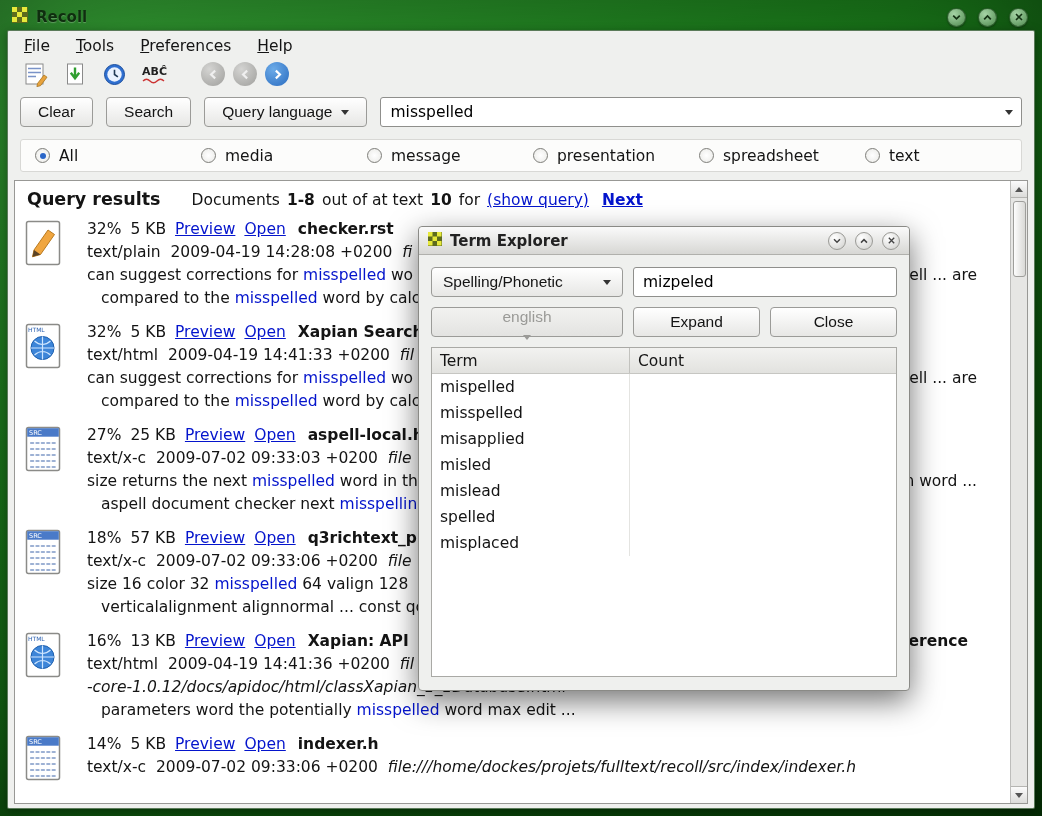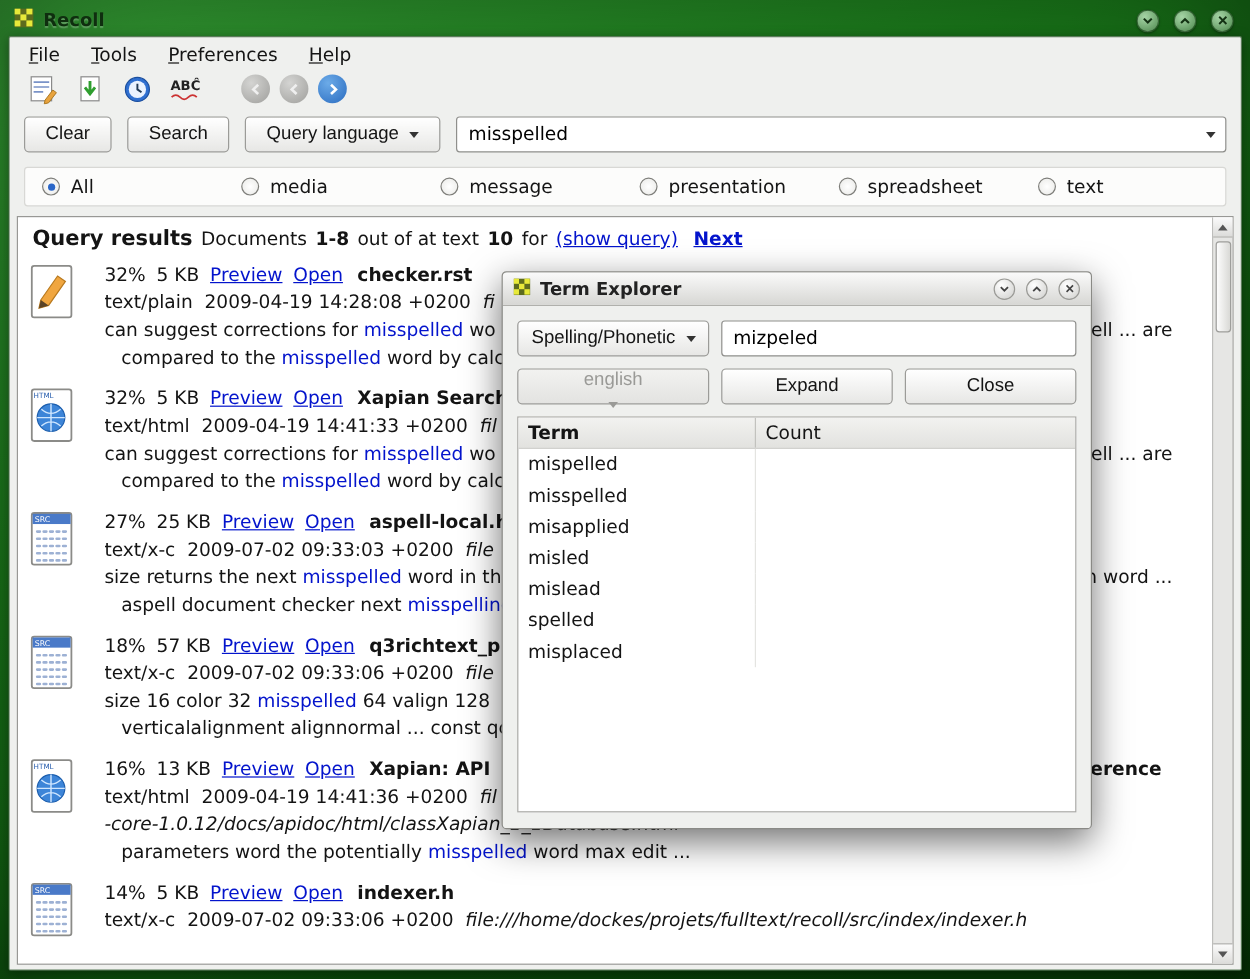--- a/index.html
+++ b/index.html
@@ -41,21 +41,21 @@
   .filter-strip{margin:4px 12px 6px;background:#fcfcfb;border:1px solid #d8d8d5;border-radius:3px;
     height:33px;display:flex;align-items:center;padding:0 14px;}
   .filter-item{display:flex;align-items:center;gap:9px;width:166px;cursor:pointer;}
   .filter-item:last-child{width:auto;}
   .radio{width:15px;height:15px;border-radius:50%;border:1px solid #7e7e7a;background:radial-gradient(#ffffff,#e9e9e6);position:relative;flex:none;}
   .radio.checked::after{content:"";position:absolute;left:3.5px;top:3.5px;width:6px;height:6px;border-radius:50%;background:#2a66c8;}
   
   .results-panel{flex:1;margin:2px 6px 4px;background:#fff;border:1px solid #989895;position:relative;overflow:hidden;}
   .results-content{position:absolute;left:10px;right:22px;top:4px;bottom:0;overflow:hidden;}
   .results-header{display:flex;align-items:baseline;gap:7px;padding:4px 2px 9px;white-space:nowrap;}
-  .rh-title{font-size:17.5px;font-weight:bold;margin-right:0;}
+  .rh-title{font-size:17.5px;font-weight:bold;margin-right:24px;}
   .b{font-weight:bold;}
   a.link{color:#0414cc;text-decoration:underline;cursor:pointer;}
   .result{display:flex;gap:12px;margin-bottom:11px;}
   .ricon{flex:none;width:50px;padding-top:2px;}
   .rbody{flex:1;min-width:0;}
   .rline{line-height:23px;position:relative;}
   .rline.seg{white-space:pre-wrap;}
   .rline .frag{position:absolute;right:28px;top:0;white-space:nowrap;}
   .l1 > span, .l1 > a{margin-right:9px;}
   .rtitle{font-weight:bold;margin-left:3px;}
@@ -76,31 +76,31 @@
   .dialog{position:absolute;left:418px;top:226px;width:492px;background:#eff0ee;border:1px solid #8a8a86;
     border-radius:4px;box-shadow:0 10px 30px rgba(0,0,0,.55);z-index:20;}
   .dlg-titlebar{height:28px;display:flex;align-items:center;gap:8px;padding:0 9px;
     background:linear-gradient(#fafafa,#d7d7d4);border-bottom:1px solid #b0b0ac;border-radius:4px 4px 0 0;}
   .dlg-title{font-weight:bold;font-size:15px;color:#222;}
   .dlg-controls{margin-left:auto;display:flex;gap:9px;}
   .dbtn{width:18px;height:18px;border-radius:50%;display:flex;align-items:center;justify-content:center;
     background:radial-gradient(circle at 35% 30%,#ffffff,#cfcfcc);border:1px solid #9a9a96;cursor:pointer;}
   .dlg-body{padding:12px 12px 13px;display:flex;flex-direction:column;gap:10px;}
   .dlg-row{display:flex;gap:10px;}
-  .combo{width:160px;justify-content:space-between;padding:0 11px;}
+  .combo{width:192px;justify-content:space-between;padding:0 11px;}
   .combo.disabled{color:#9a9a97;background:linear-gradient(#f2f2f0,#e3e3e1);cursor:default;flex-direction:column;}
   .combo.disabled .caret{border-top-color:#9a9a97;}
   .dlg-input{flex:1;height:30px;border:1px solid #8f8f8c;border-radius:3px;padding:0 9px;
     font-size:15.5px;font-family:inherit;background:#fff;}
   .dlg-btn{flex:1;}
   .term-table{height:330px;border:1px solid #a9a9a5;background:#fff;display:flex;flex-direction:column;overflow:hidden;}
   .tt-head{display:flex;height:26px;background:linear-gradient(#f2f2f0,#e2e2df);border-bottom:1px solid #c6c6c2;
     flex:none;align-items:center;}
   .hc{padding:0 8px;}
-  .hc.term{width:198px;border-right:1px solid #c2c2be;align-self:stretch;display:flex;align-items:center;font-weight:bold;}
+  .hc.term{width:198px;border-right:1px solid #c2c2be;align-self:stretch;display:flex;align-items:center;}
   .trow{display:flex;height:26px;align-items:center;flex:none;}
   .tcell.term{width:198px;padding:0 8px;border-right:1px solid #e4e4e1;align-self:stretch;display:flex;align-items:center;}
   .tcell.count{flex:1;padding:0 8px;}
 </style>
 </head>
 <body>
 
 <div class="desktop">
 
   <div class="titlebar">

